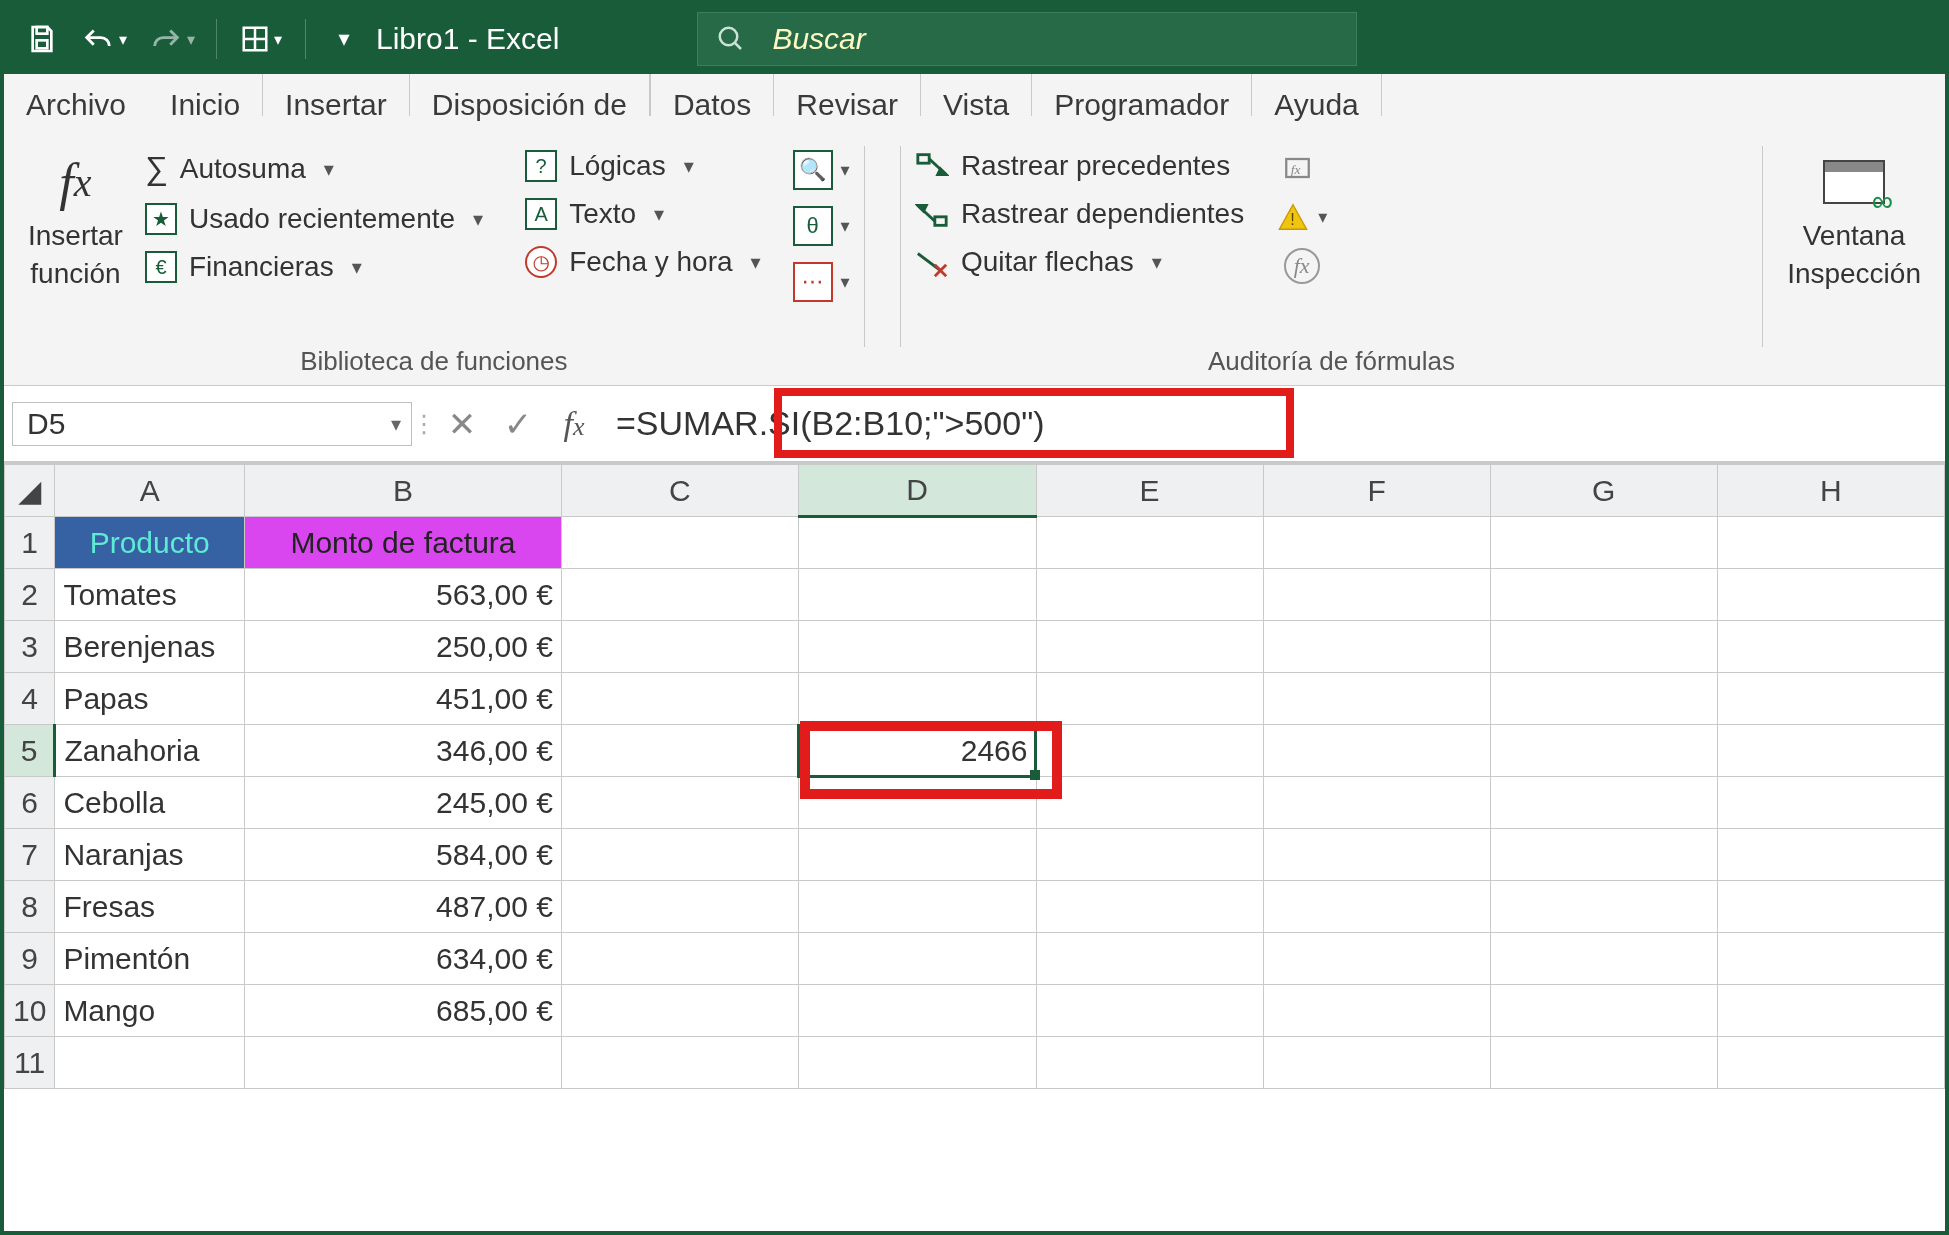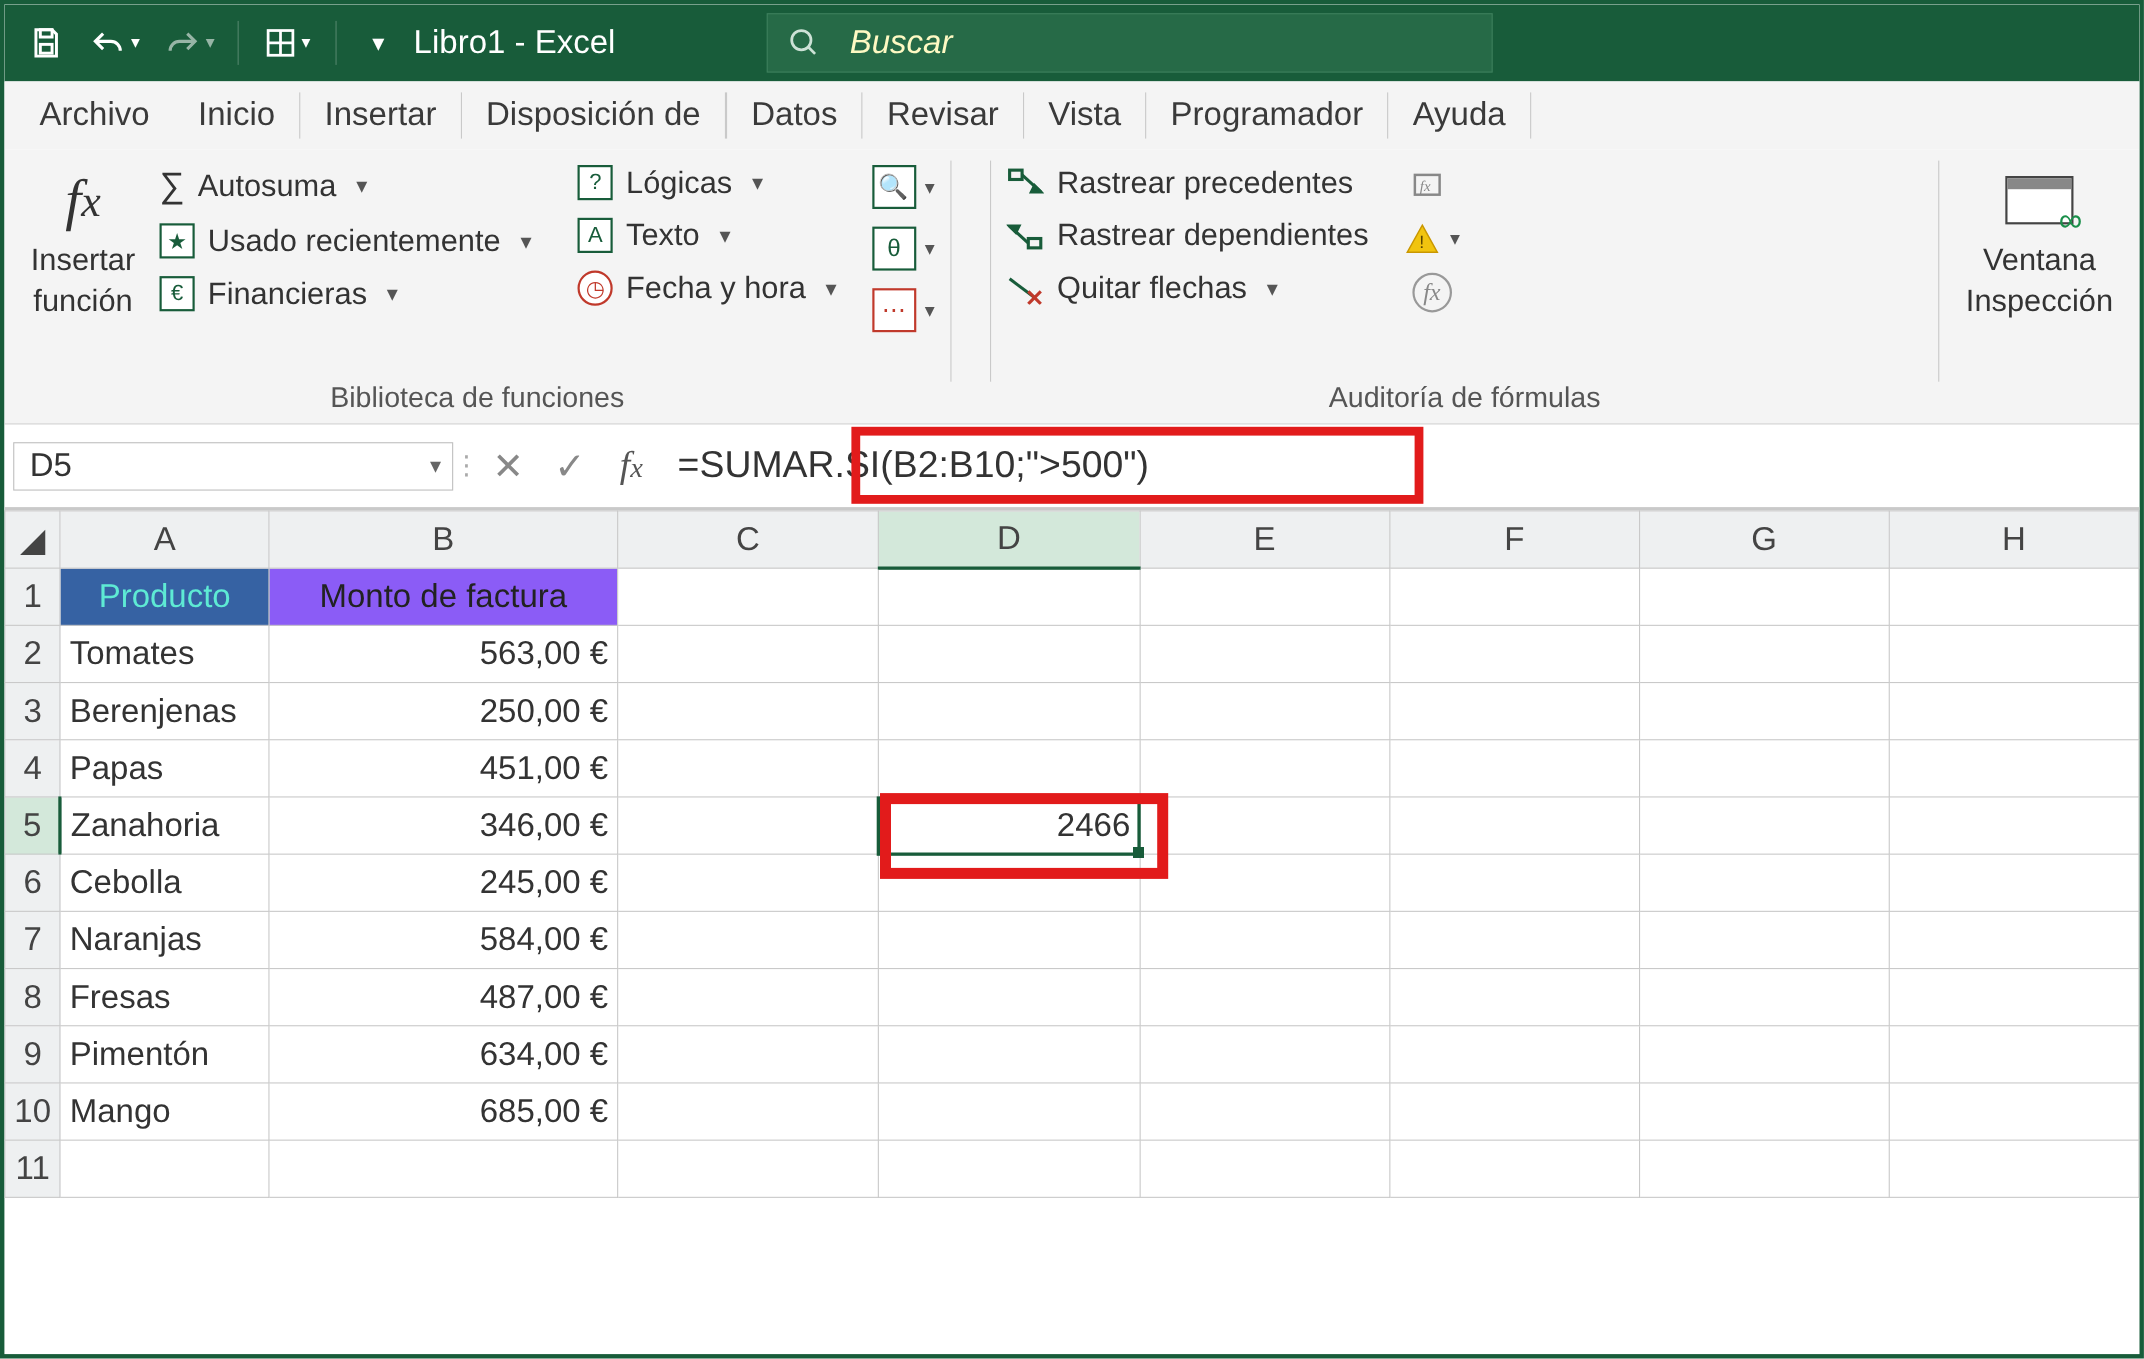--- a/index.html
+++ b/index.html
@@ -48,22 +48,21 @@
     font-size: 30px;
     gap: 26px;
     border: 1px solid #3d7f5c;
   }
   .search-box .ph { color: #fef9c3; font-style: italic; }
   
   .ribbon-tabs {
     background: #f4f4f4;
     height: 62px;
     display: flex;
-    align-items: center;
-    padding-left: 10px;
+    align-items: flex-start;
     font-size: 30px;
     color: #3a3a3a;
     border-bottom: 0;
   }
   .ribbon-tab {
     padding: 0 22px;
     height: 62px;
     display: inline-flex;
     align-items: center;
     cursor: pointer;
@@ -184,21 +183,21 @@
   table.grid thead th.sel-col { background:#d3e8da; border-bottom:3px solid #185c3a;}
   table.grid tbody th {
     background: #eef0f1;
     text-align: center;
     color: #444;
     width: 50px;
   }
   table.grid tbody th.sel-row { background:#d3e8da; border-right:3px solid #185c3a;}
   .corner { background:#eef0f1; width:50px;}
   .hdr-cell { background:#3662a3; color:#5eead4; text-align:center; }
-  .hdr-cell2 { background:#8b5cf6; color:#222; text-align:center; }
+  .hdr-cell2 { background:#d946ef; color:#222; text-align:center; }
   .data-left { text-align:left; }
   .data-right { text-align:right; padding-right:14px;}
   .selected-cell {
     outline: 3px solid #185c3a;
     outline-offset: -2px;
     position: relative;
     text-align: right;
     padding-right: 14px;
   }
   .selected-cell::after{

